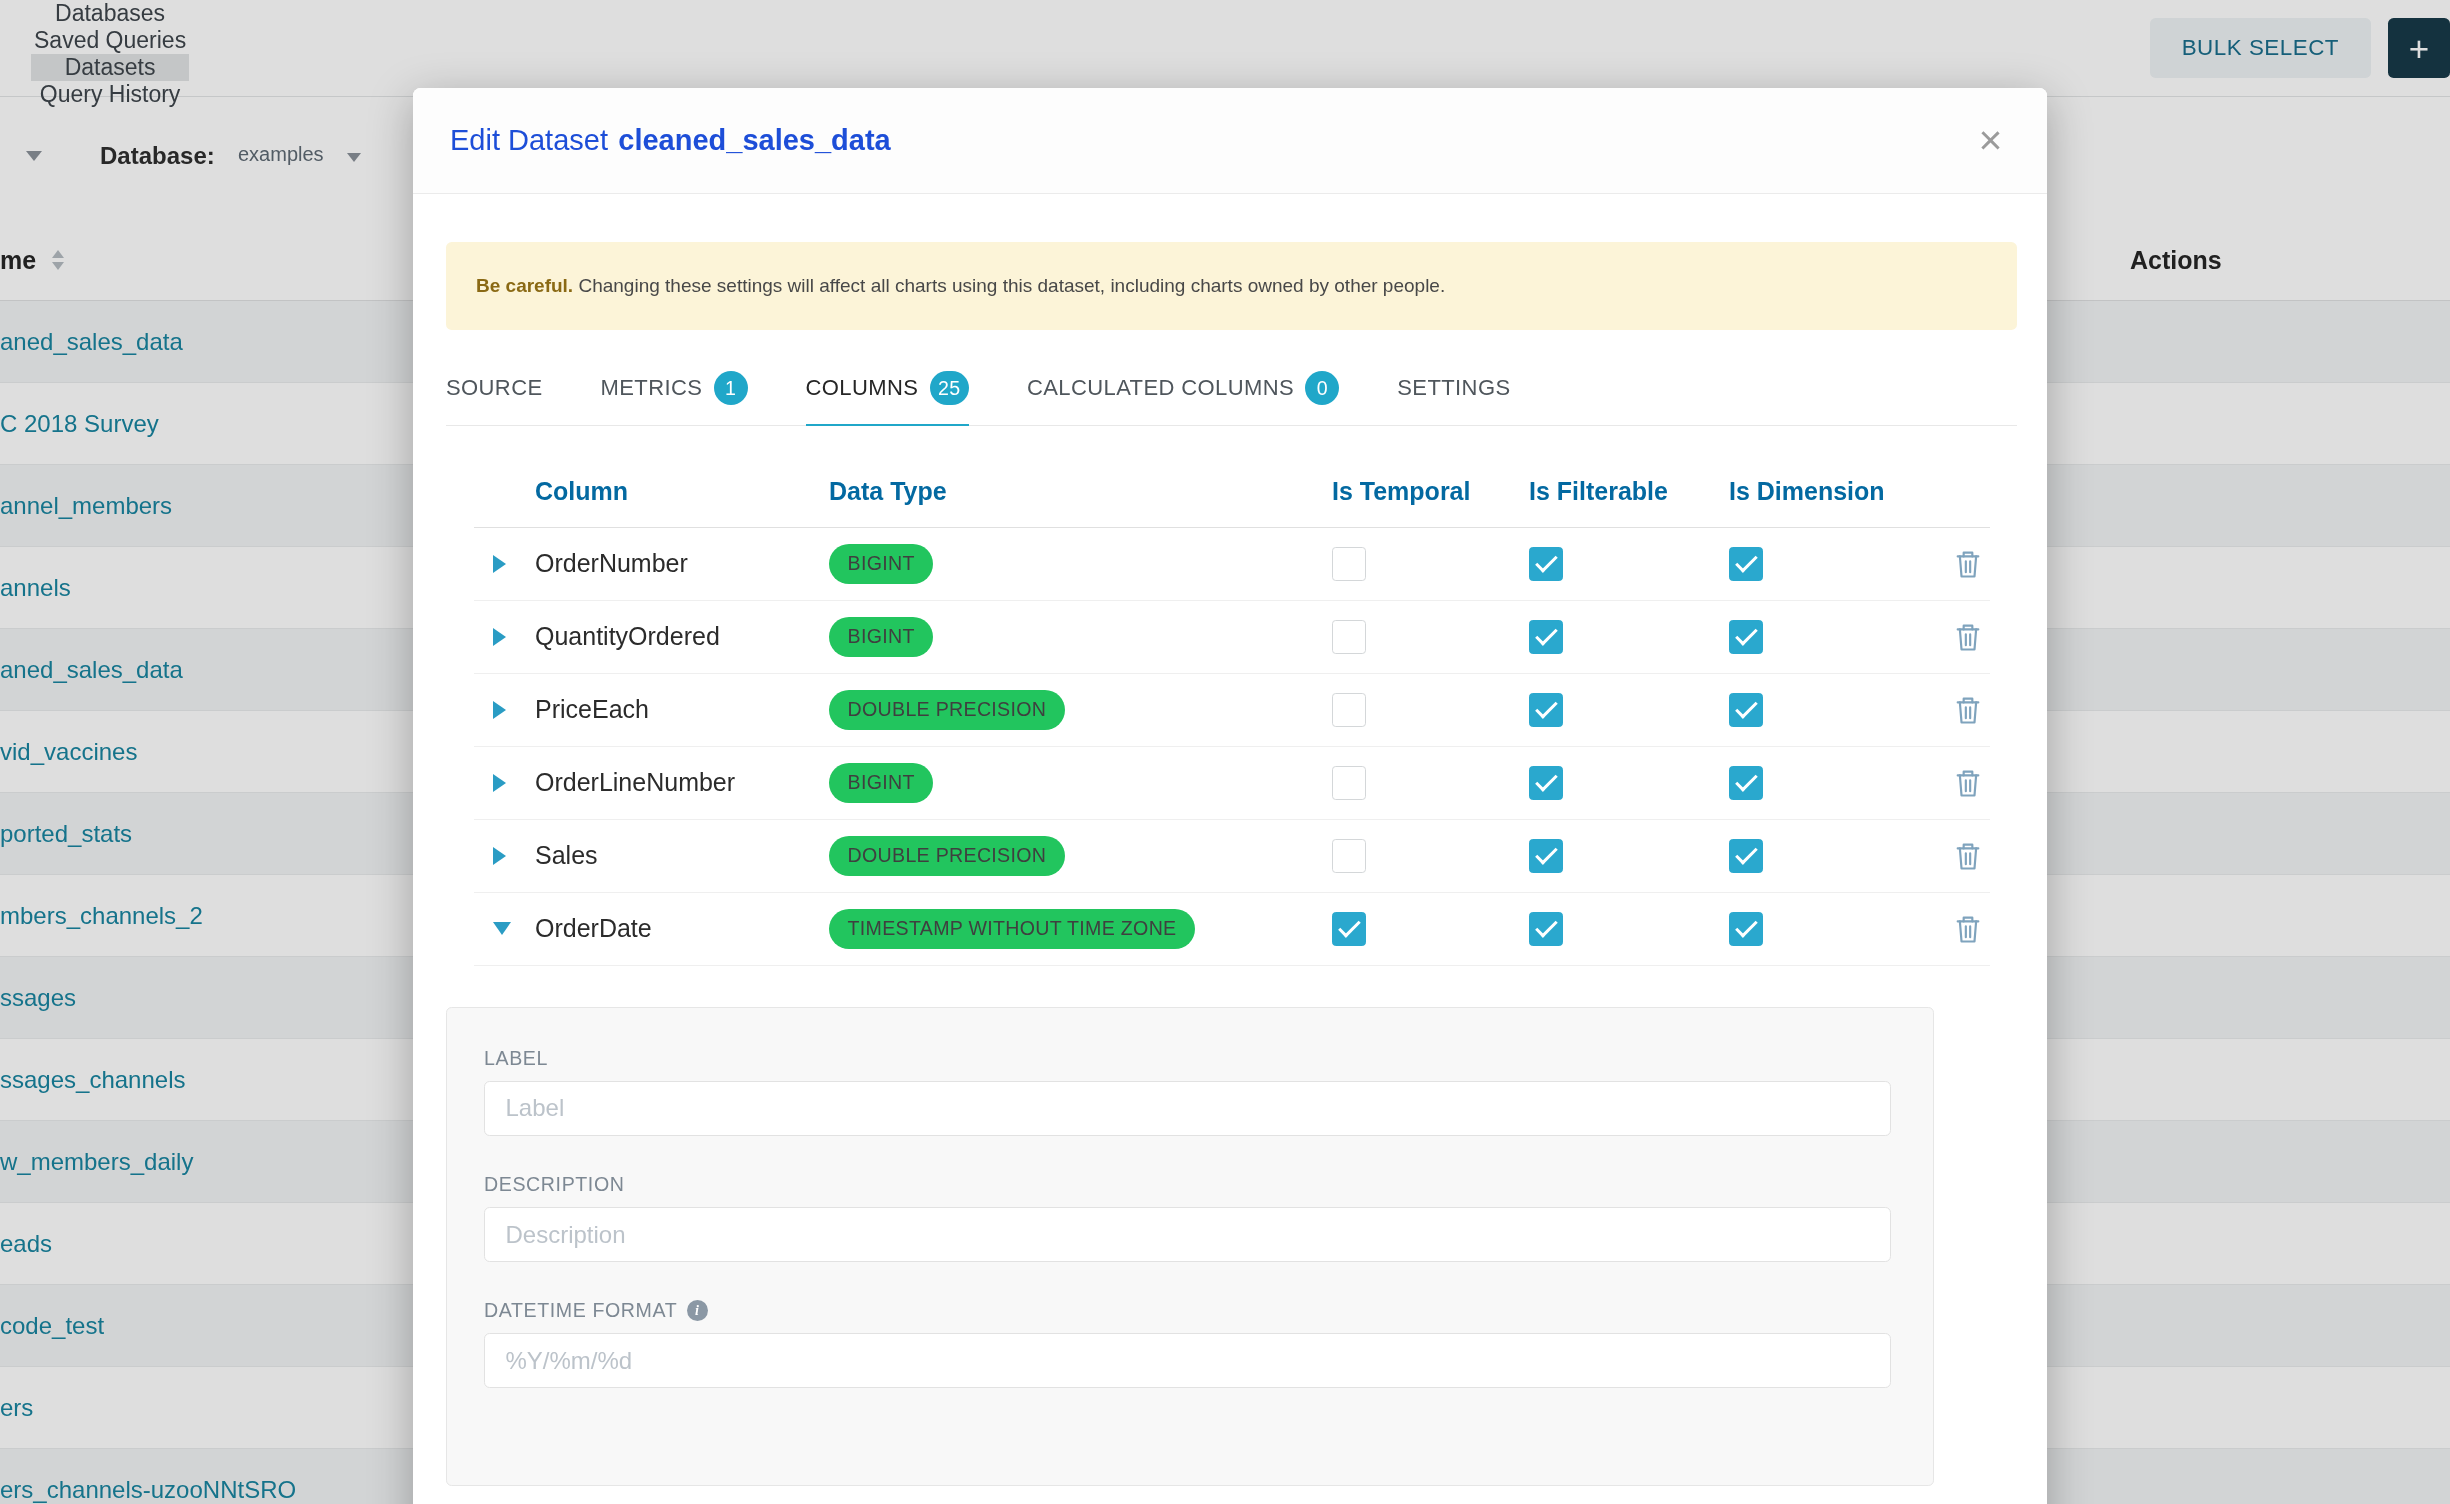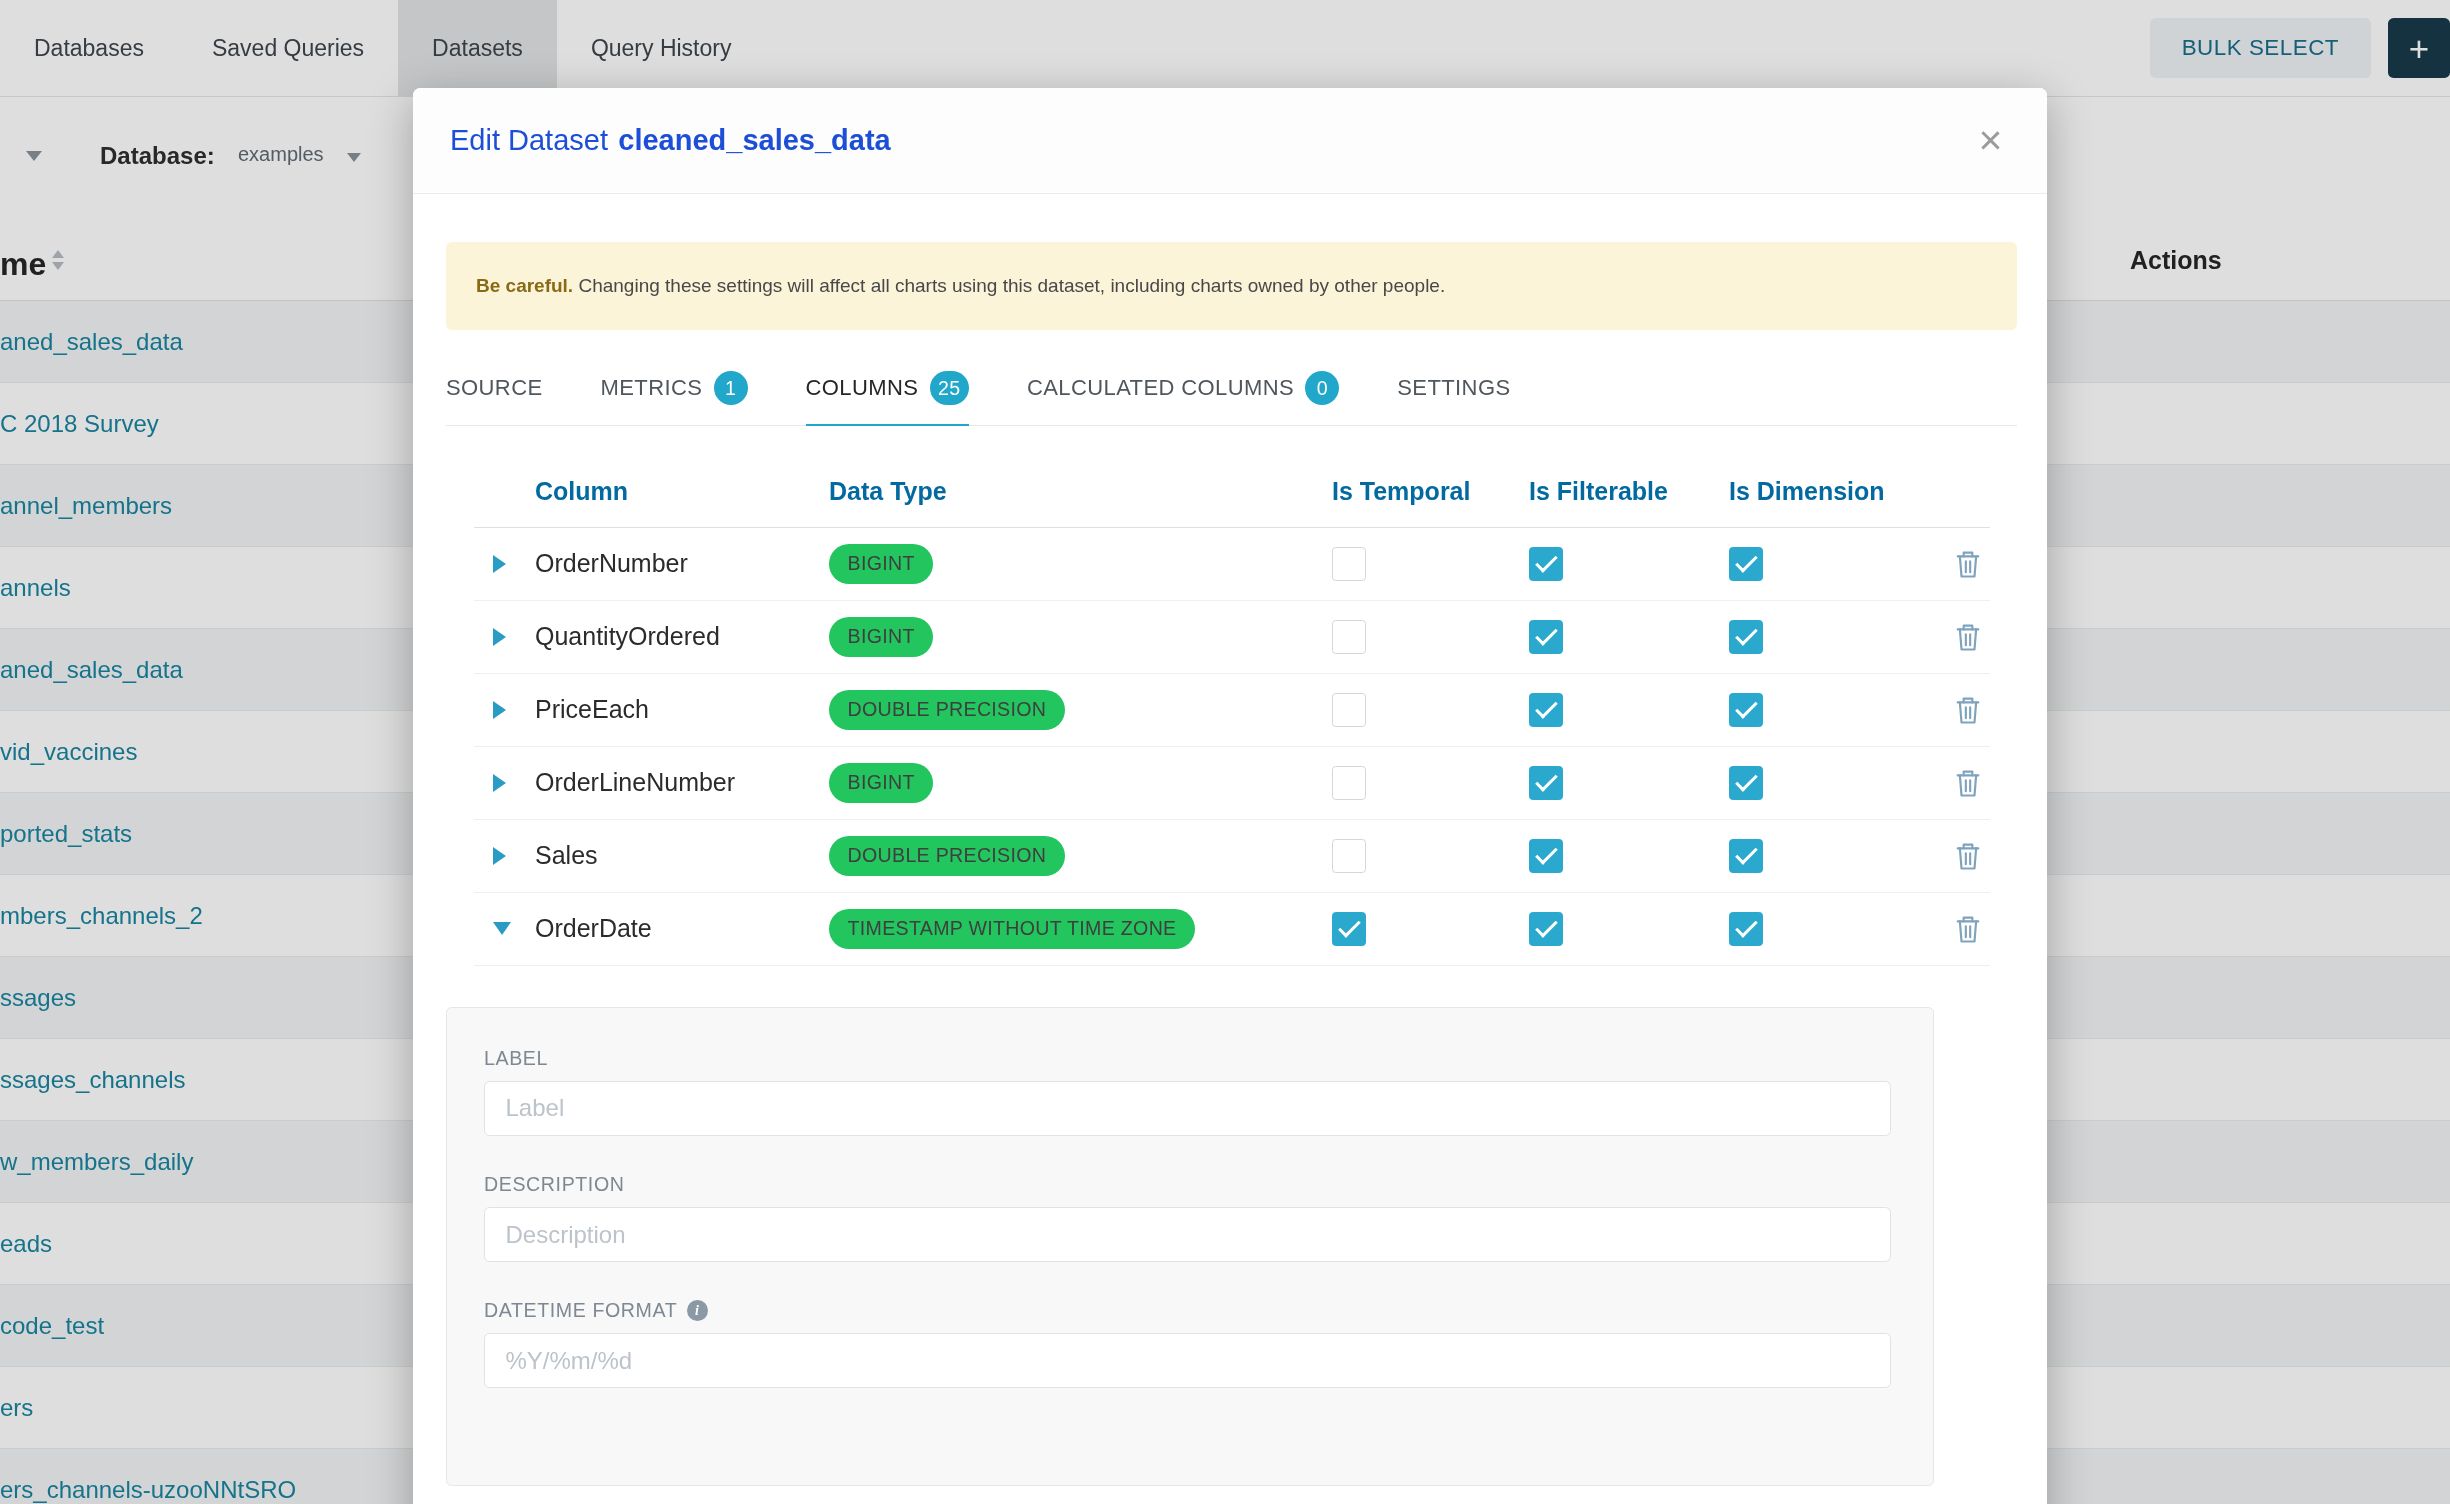--- a/index.html
+++ b/index.html
@@ -4,40 +4,40 @@
 <style>
   * { margin:0; padding:0; box-sizing:border-box; }
   html,body { width:2450px; height:1505px; overflow:hidden; }
   body { font-family:"Liberation Sans","DejaVu Sans",sans-serif; background:#ffffff; position:relative; }
 
   
   .page { position:absolute; inset:0; background:#fff; }
 
   .nav { position:absolute; top:0; left:0; right:0; height:97px; background:#fff;
          border-bottom:0.9px solid #e3e5e6; display:flex; align-items:center; padding-left:0; }
-  .nav-tabs { display:flex; height:100%; align-items:center; }
+  .nav-tabs { display:flex; height:100%; align-items:center;flex-direction:column; }
   .nav-tab { height:100%; display:flex; align-items:center; padding:0 34px; font-size:23px;
              color:#3f464c; cursor:pointer; white-space:nowrap; }
   .nav-tab.active { background:#e2e4e5; }
   .nav-right { margin-left:auto; display:flex; align-items:center; height:100%; }
   .bulk-btn { height:60px; padding:0 32px; background:#eef3f5; color:#1a6e8c; font-size:22.4px;
               font-weight:500; border:none; border-radius:5.6px; margin-right:17px; letter-spacing:0.5px; cursor:pointer; }
   .plus-btn { height:60px; width:62px; background:#173a49; color:#fff; font-size:35px; border:none;
               border-radius:5.6px; cursor:pointer; line-height:1; }
 
   .filterbar-caret { position:absolute; top:151px; left:26px; width:0; height:0;
                      border-left:8.4px solid transparent; border-right:8.4px solid transparent;
                      border-top:10.3px solid #8a9199; }
   .db-label { position:absolute; top:142px; left:100px; font-size:24px; font-weight:700; color:#2f2f2f; }
   .db-value { position:absolute; top:143px; left:238px; font-size:20px; color:#5f6a74; cursor:pointer; }
   .db-caret { position:absolute; top:153px; left:347px; width:0; height:0;
               border-left:7.5px solid transparent; border-right:7.5px solid transparent;
               border-top:9.3px solid #8a9199; }
 
-  .bg-th-name { position:absolute; top:246px; left:0; font-size:32px; font-weight:700; color:#262626; }
+  .bg-th-name { position:absolute; top:246px; left:0; font-size:25px; font-weight:700; color:#262626; }
   .sort-icon { position:absolute; top:250px; left:52px; display:flex; flex-direction:column; gap:3.7px; }
   .sort-icon .up { width:0;height:0;border-left:6.5px solid transparent;border-right:6.5px solid transparent;border-bottom:8.4px solid #b5bcc2; }
   .sort-icon .dn { width:0;height:0;border-left:6.5px solid transparent;border-right:6.5px solid transparent;border-top:8.4px solid #b5bcc2; }
   .bg-th-actions { position:absolute; top:246px; left:2130px; font-size:25px; font-weight:700; color:#262626; }
   .bg-head-border { position:absolute; top:300px; left:0; right:0; height:0.9px; background:#dfe1e2; }
 
   .bg-rows { position:absolute; top:301px; left:0; right:0; }
   .bg-row { height:82px; display:flex; align-items:center; border-bottom:0.9px solid #e9ebec; background:#fff; }
   .bg-row:nth-child(odd) { background:#f2f4f5; }
   .bg-link { font-size:24px; color:#1985a0; cursor:pointer; white-space:nowrap; }

